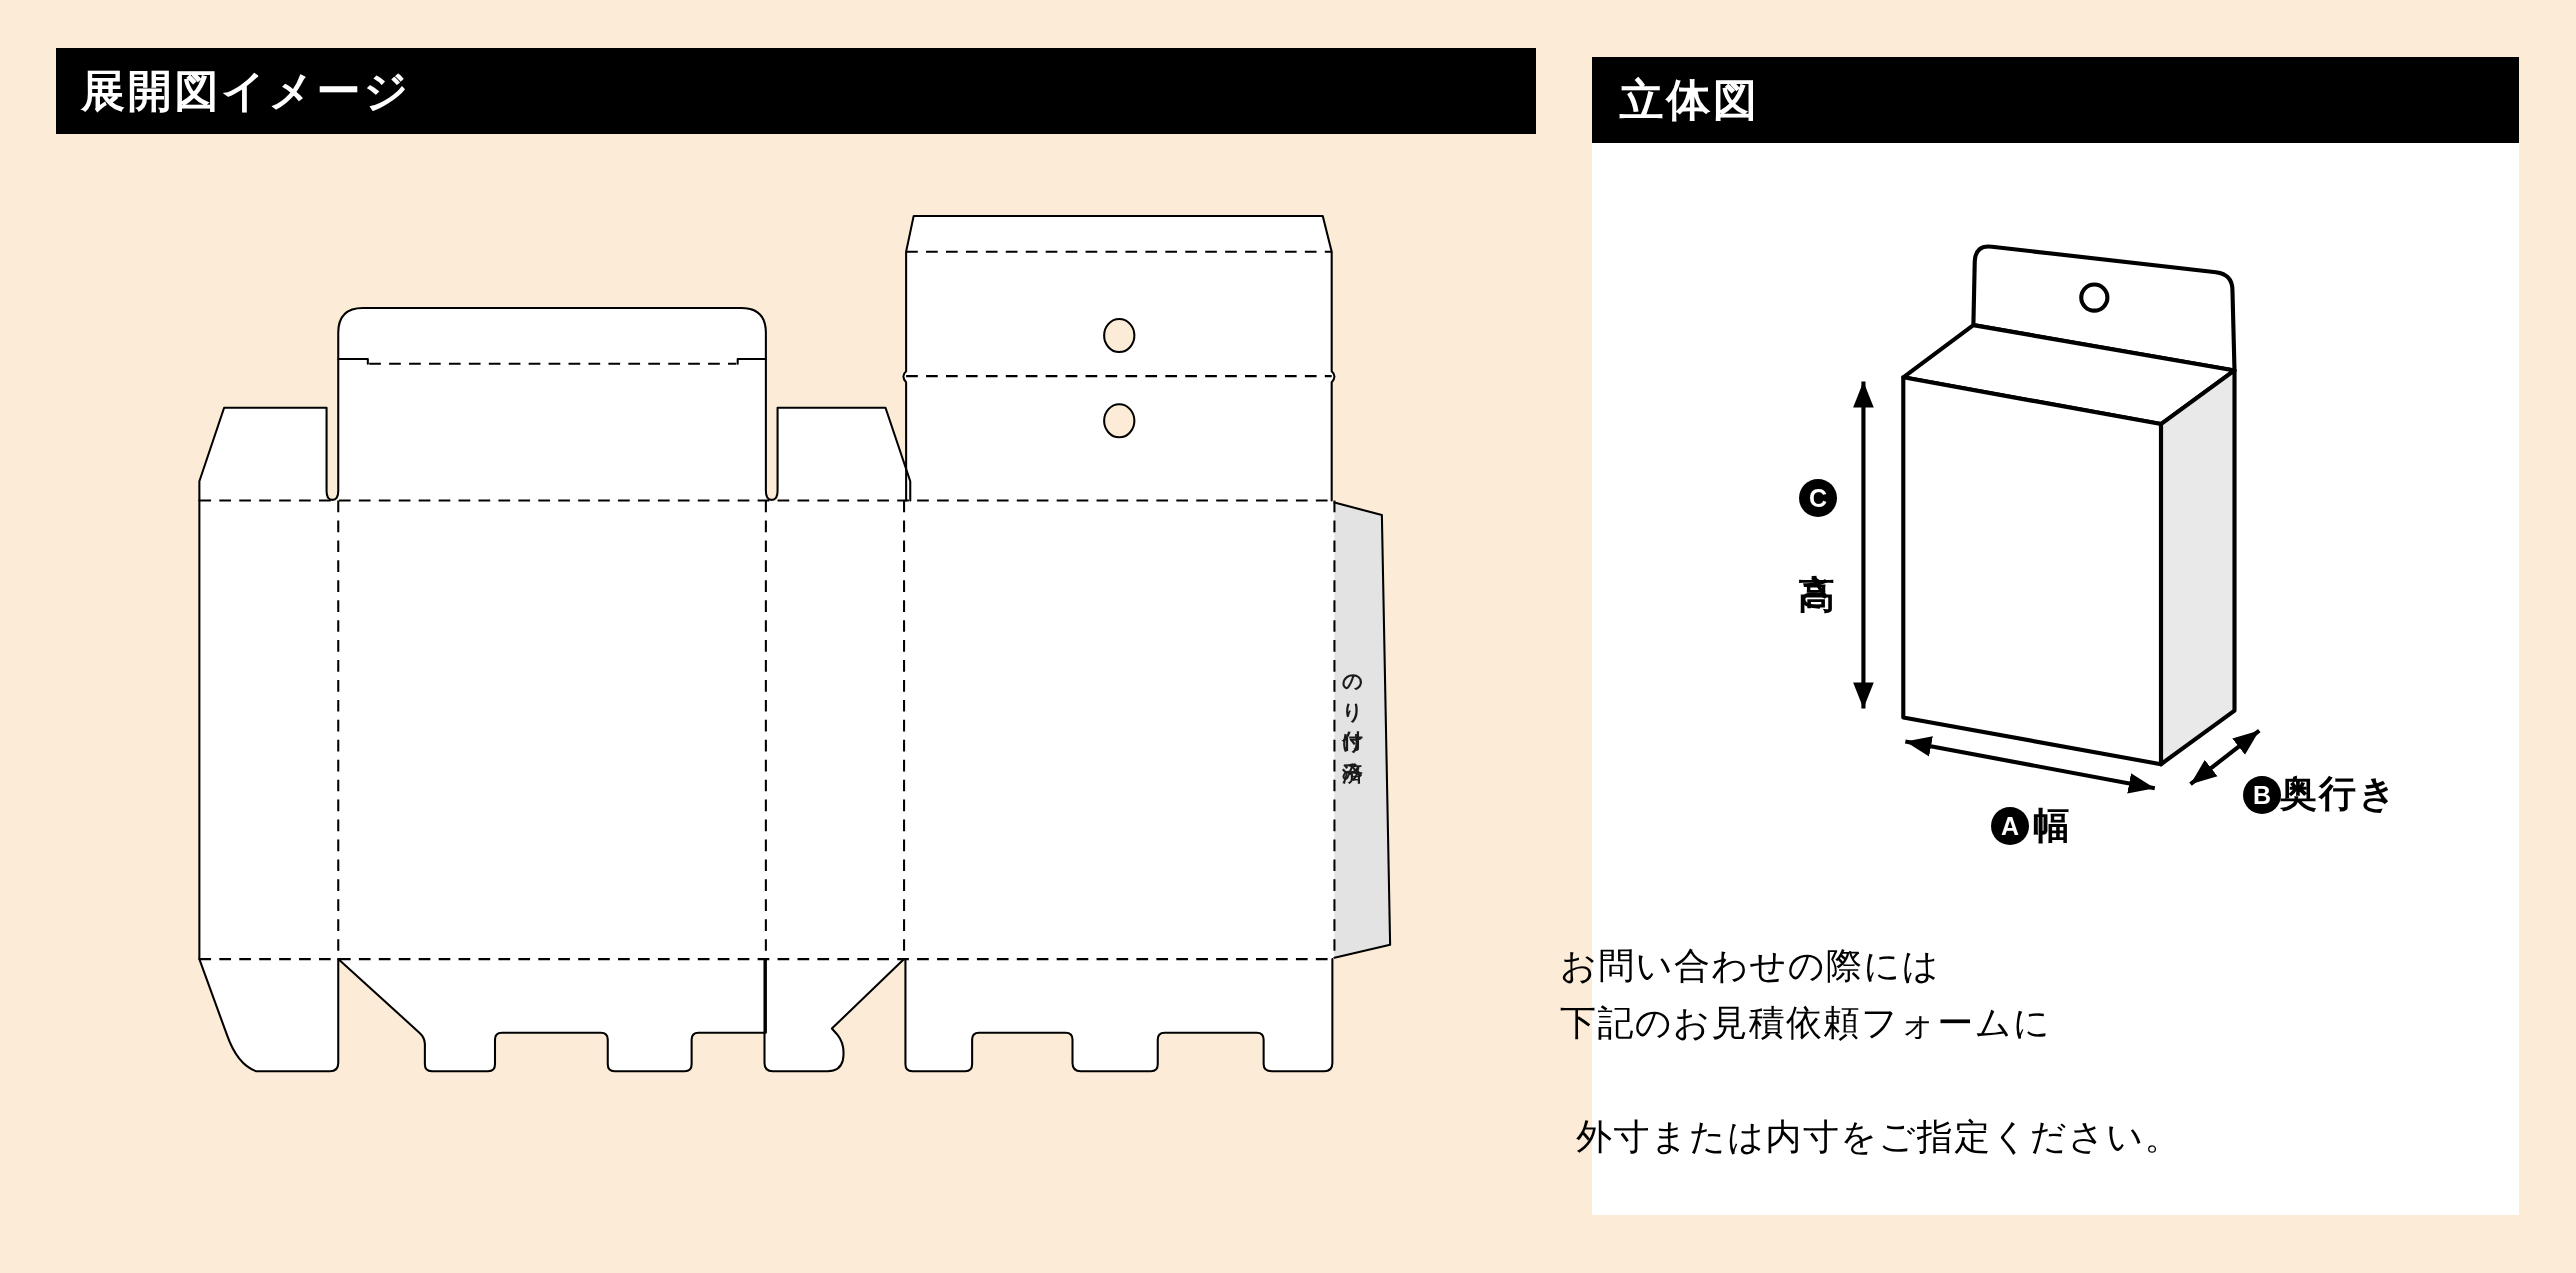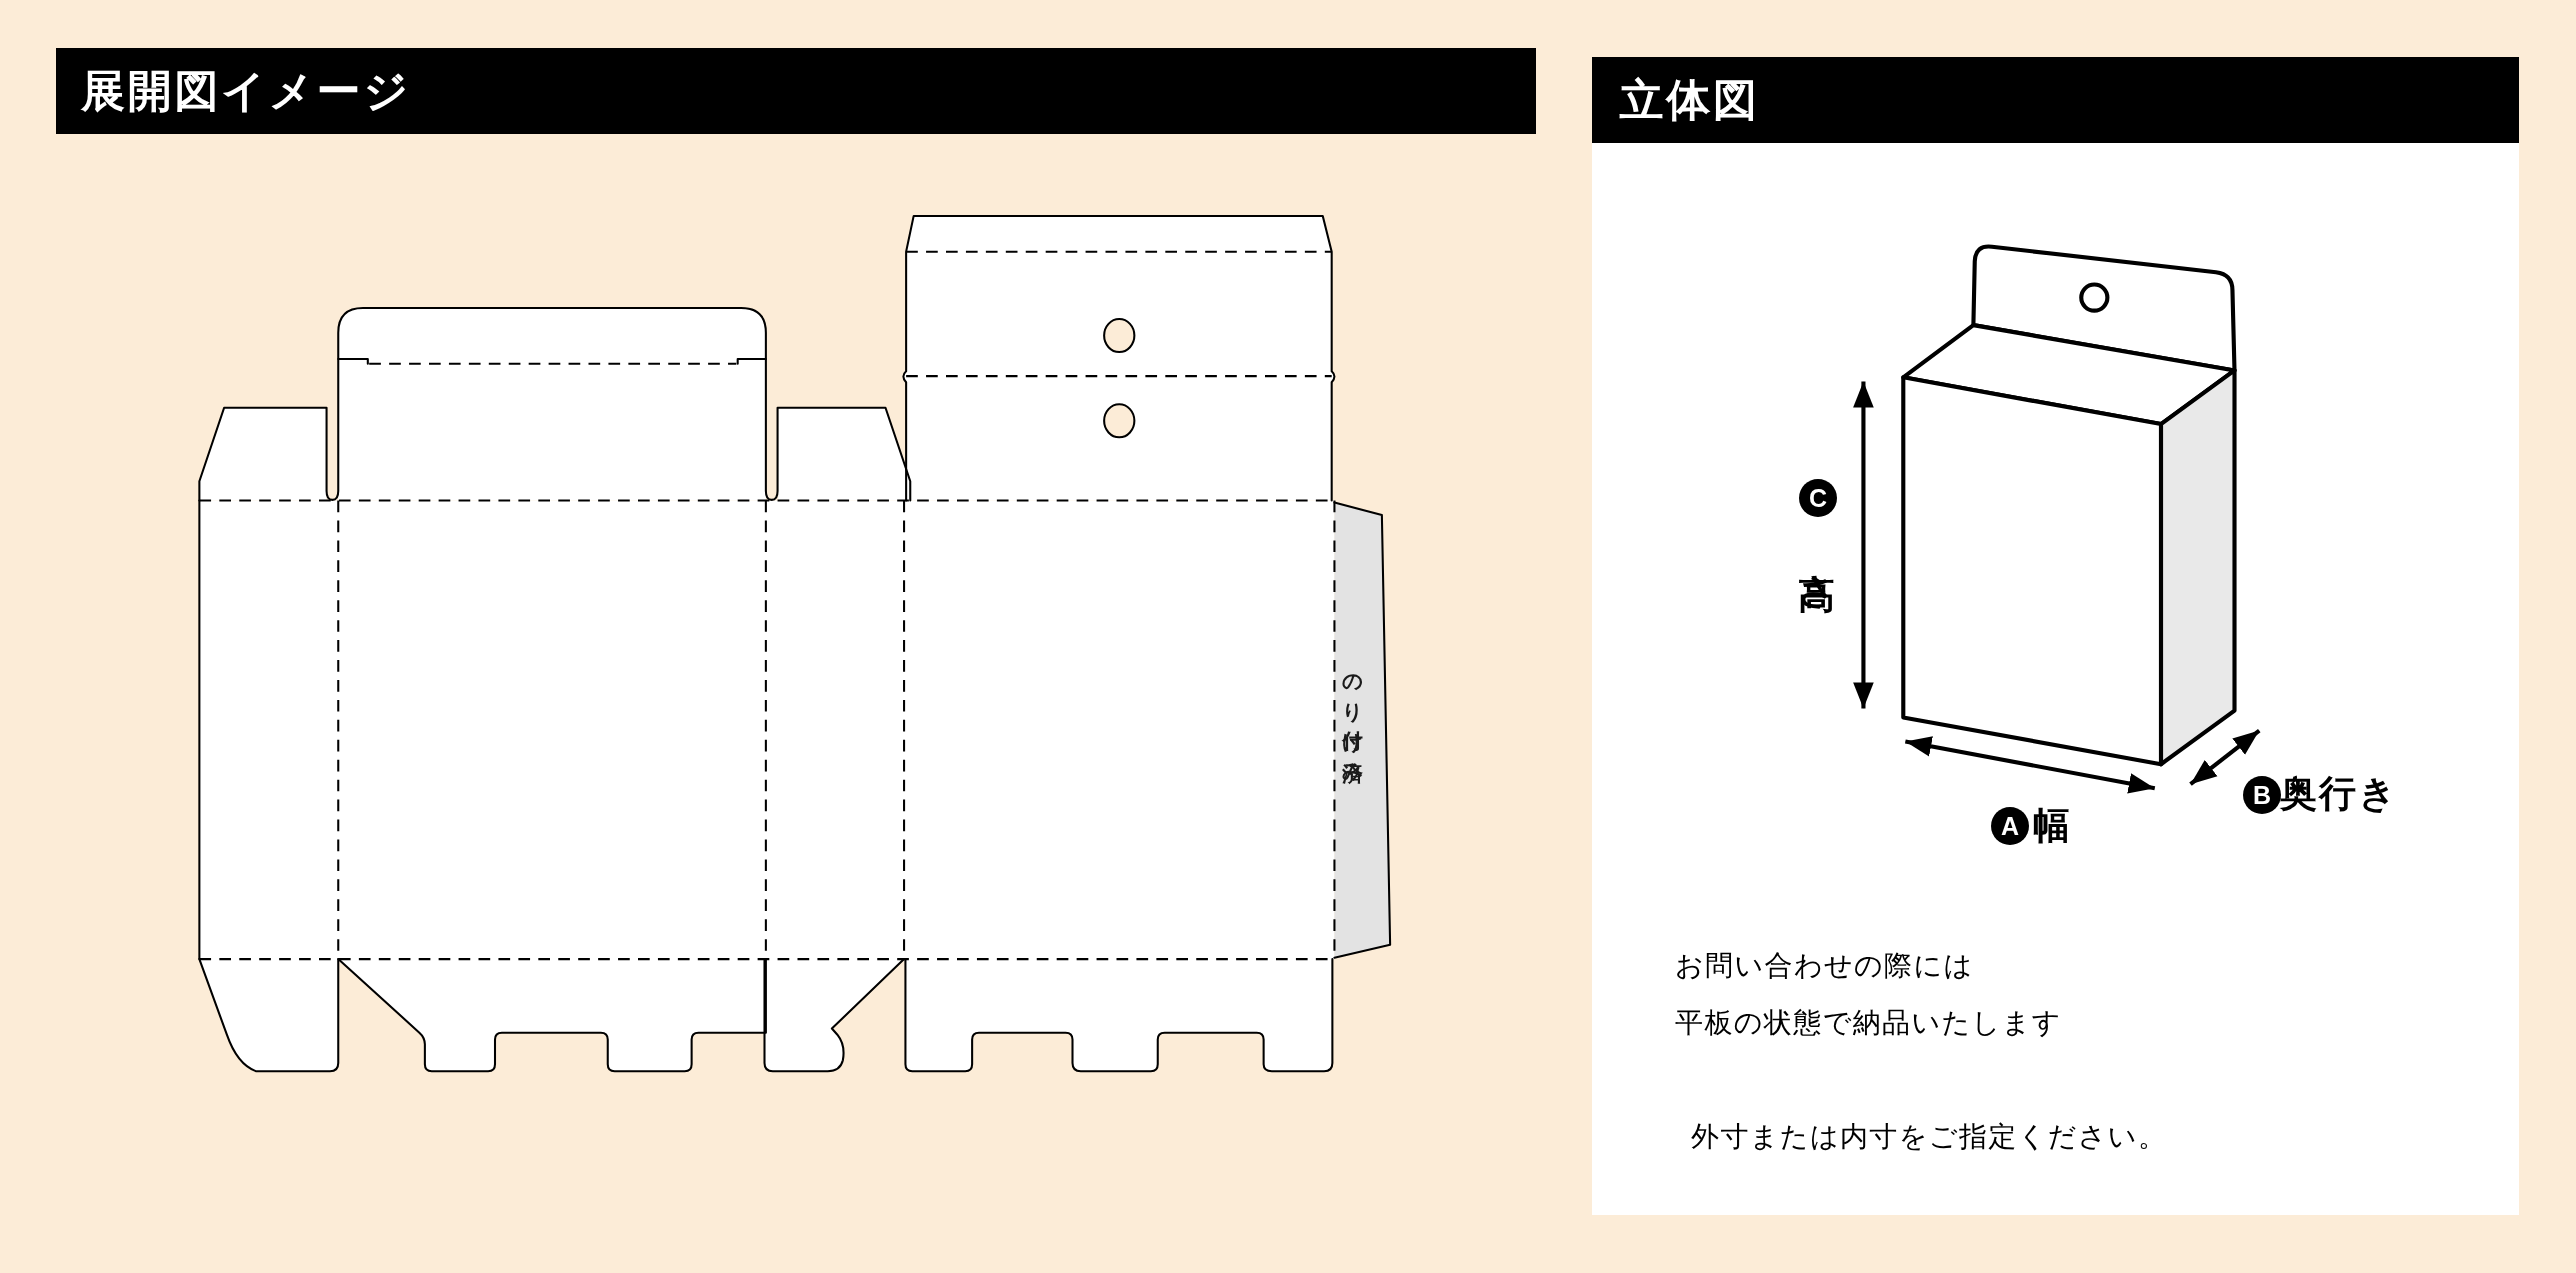--- a/index.html
+++ b/index.html
@@ -36,21 +36,21 @@
   .badge-a{left:1991px;top:807px;}
   .badge-b{left:2243px;top:776px;}
   .dim-label{font-size:37px;font-weight:600;line-height:40px;white-space:nowrap;}
   .label-height{
     left:1798px;top:521px;width:38px;height:96px;
     writing-mode:vertical-rl;text-orientation:upright;letter-spacing:4.1px;
     display:flex;justify-content:center;
   }
   .label-width{left:2033px;top:806px;}
   .label-depth{left:2280px;top:774px;letter-spacing:2.1px;}
-  .note-line{left:1675px;font-size:28px;line-height:41px;letter-spacing:1.4px;white-space:nowrap;}
+  .note-line{left:1560px;font-size:36px;line-height:41px;letter-spacing:1.4px;white-space:nowrap;}
   .note-1{top:945px;} .note-2{top:1002px;} .note-3{top:1059px;} .note-4{top:1116px;margin-left:16px;}
   
   svg{position:absolute;display:block;}
   .fill-white{fill:var(--panel-bg);stroke:none;}
   .fill-glue{fill:var(--glue-fill);stroke:none;}
   .cut{fill:none;stroke:var(--line);stroke-width:3;stroke-linejoin:round;stroke-linecap:round;}
   .crease{fill:none;stroke:var(--line);stroke-width:3;stroke-dasharray:17 12;}
   .hole{fill:var(--page-bg);stroke:var(--line);stroke-width:3;}
   .face-white{fill:var(--panel-bg);stroke:var(--line);stroke-width:6;stroke-linejoin:round;}
   .face-side{fill:var(--side-fill);stroke:var(--line);stroke-width:6;stroke-linejoin:round;}
@@ -141,17 +141,17 @@
   </svg>
 
   <div class="abs badge badge-c">C</div>
   <div class="abs dim-label label-height">高さ</div>
   <div class="abs badge badge-a">A</div>
   <div class="abs dim-label label-width">幅</div>
   <div class="abs badge badge-b">B</div>
   <div class="abs dim-label label-depth">奥行き</div>
 
   <div class="abs note-line note-1">お問い合わせの際には</div>
-  <div class="abs note-line note-2">平板の状態で納品いたします</div>
+  <div class="abs note-line note-2">下記のお見積依頼フォームに</div>
   <div class="abs note-line note-4">外寸または内寸をご指定ください。</div>
 
 </div>
 
 
 </body></html>

